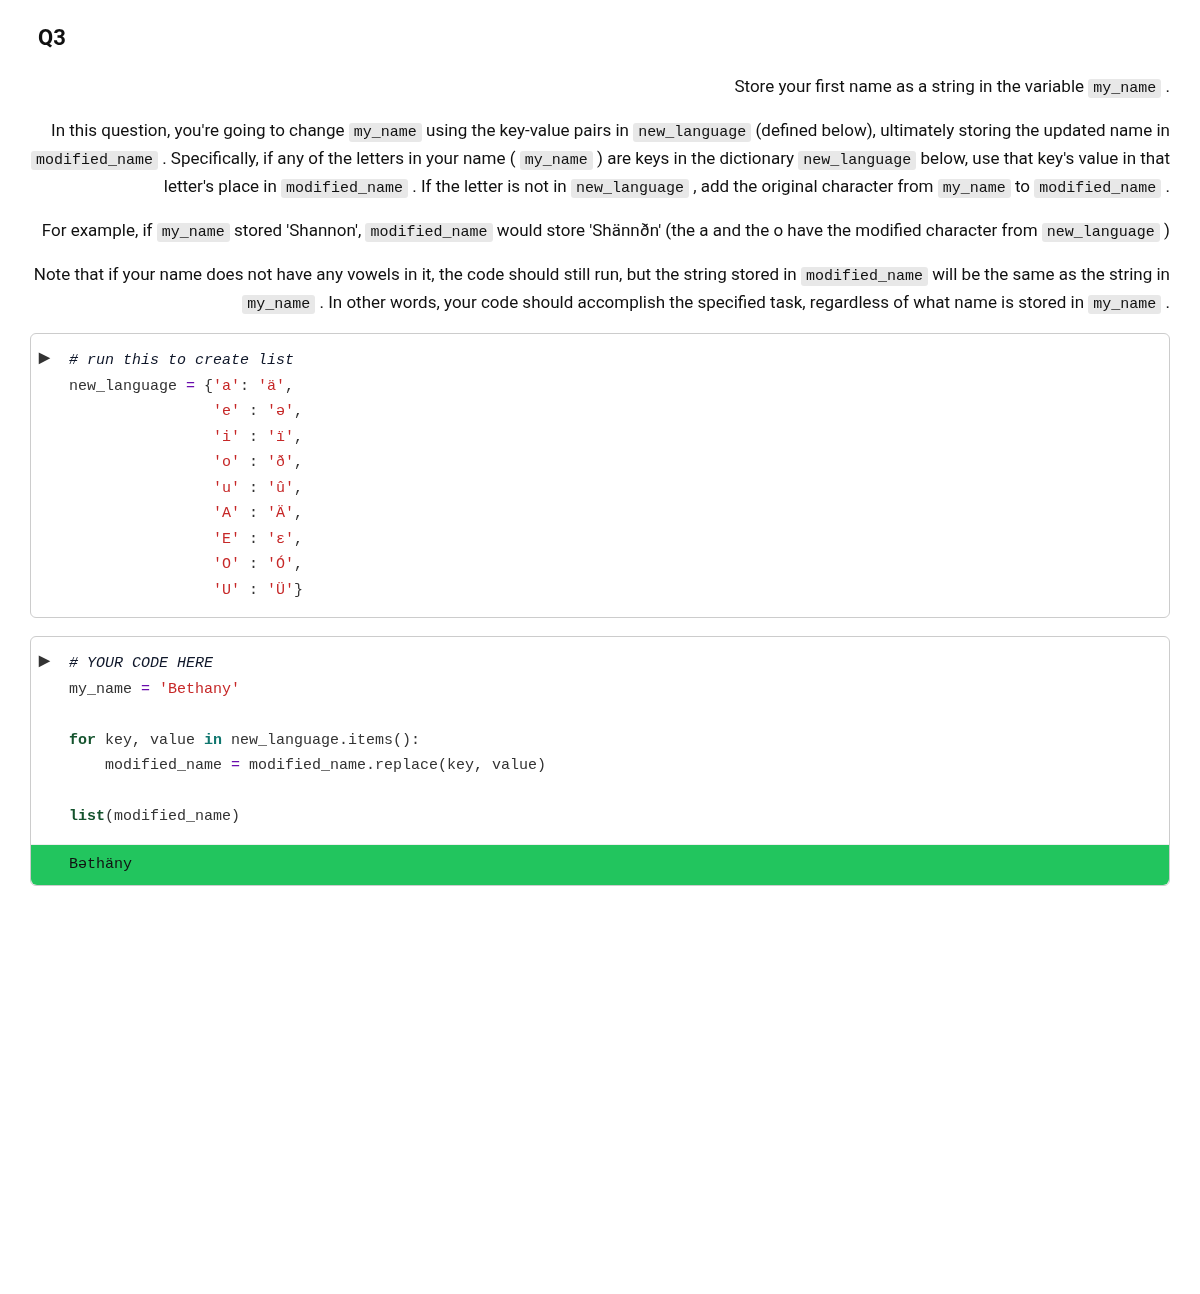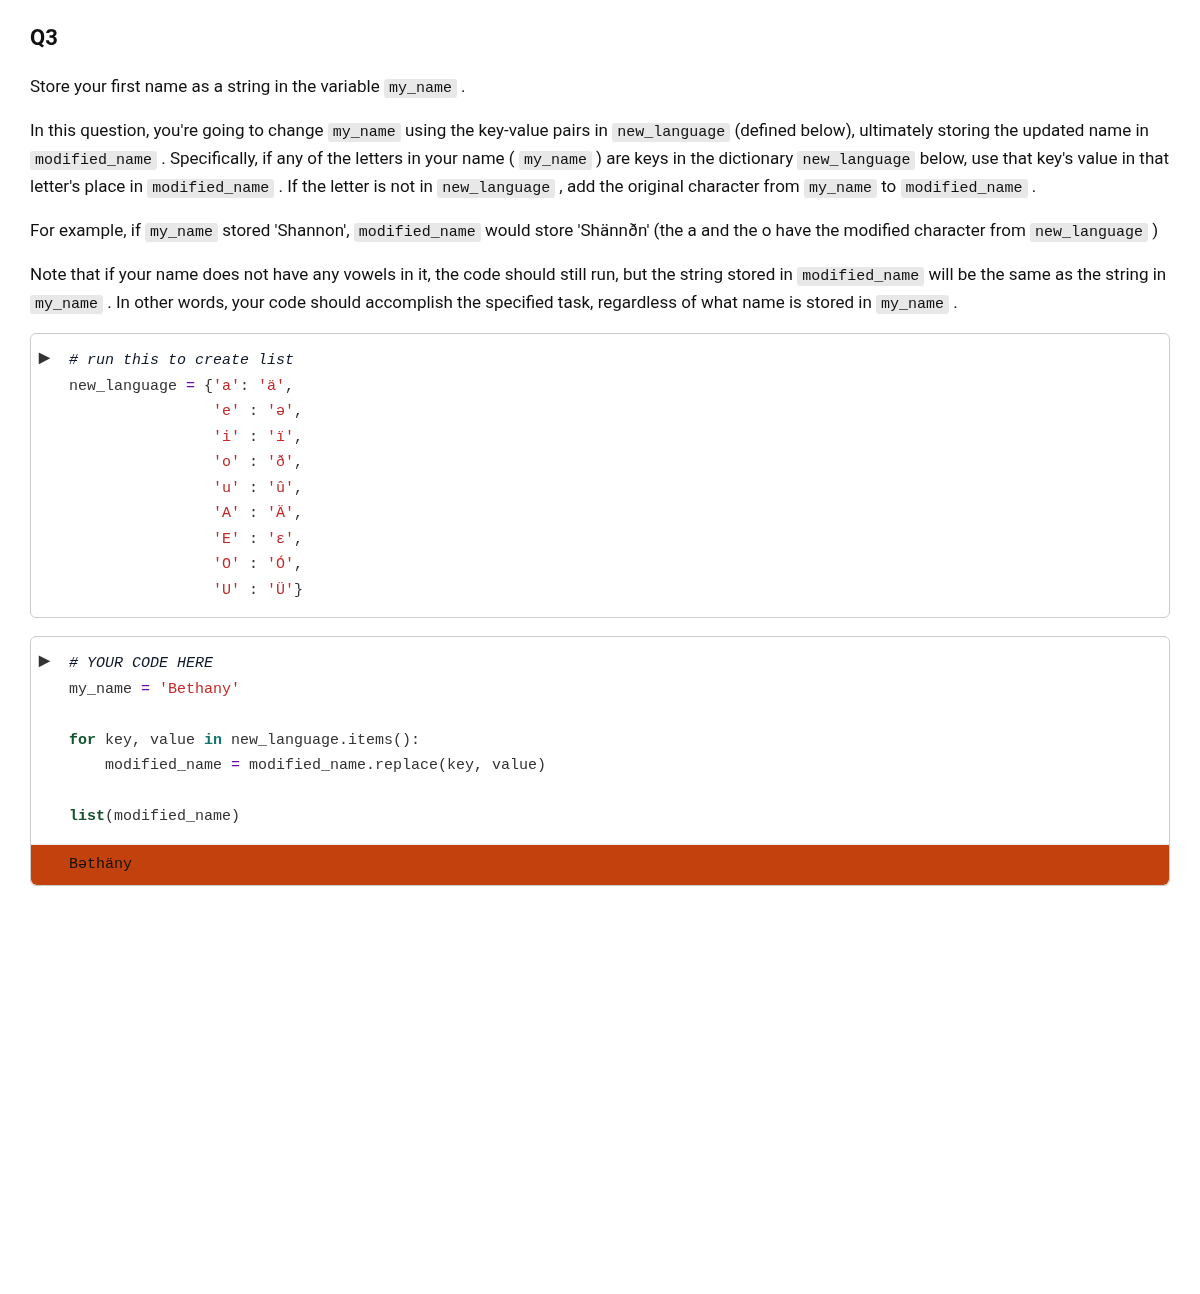--- a/index.html
+++ b/index.html
@@ -9,23 +9,25 @@
       line-height: 1.6;
       color: #111;
       background: #fff;
       padding: 20px 30px 40px 30px;
       max-width: 1200px;
     }
     h2 {
       font-size: 22px;
       font-weight: 700;
       margin-bottom: 18px;
+      margin-left: 8px;
     }
     p {
       margin-bottom: 16px;
+      text-align: right;
     }
     code, .inline-code {
       font-family: 'Courier New', Courier, monospace;
       font-size: 15px;
       background: #e8e8e8;
       border-radius: 3px;
       padding: 1px 5px;
       color: #111;
     }
     .code-cell {
@@ -55,21 +57,21 @@
     .kw-blue { color: #0f766e; font-weight: bold; }
     .str-red { color: #c62828; }
     .comment-green { color: #0f172a; font-style: italic; }
     .assign-purple { color: #6a0dad; }
     .output-area {
       padding: 8px 18px 8px 38px;
       font-family: 'Courier New', Courier, monospace;
       font-size: 15px;
       color: #111;
       border-top: 1px solid #eee;
-      background: #c2410c;
+      background: #22c55e;
       border-radius: 0 0 6px 6px;
     }
   </style>
 </head>
 <body>
 
 <h2>Q3</h2>
 
 <p>
   Store your first name as a string in the variable <code>my_name</code> .

